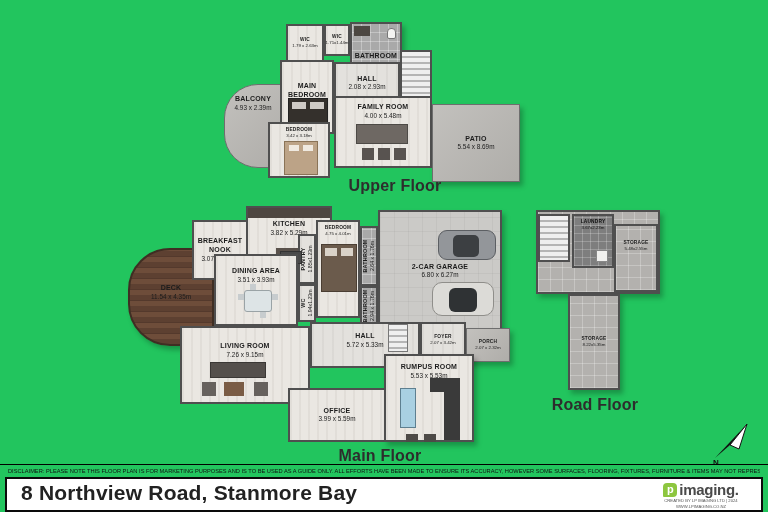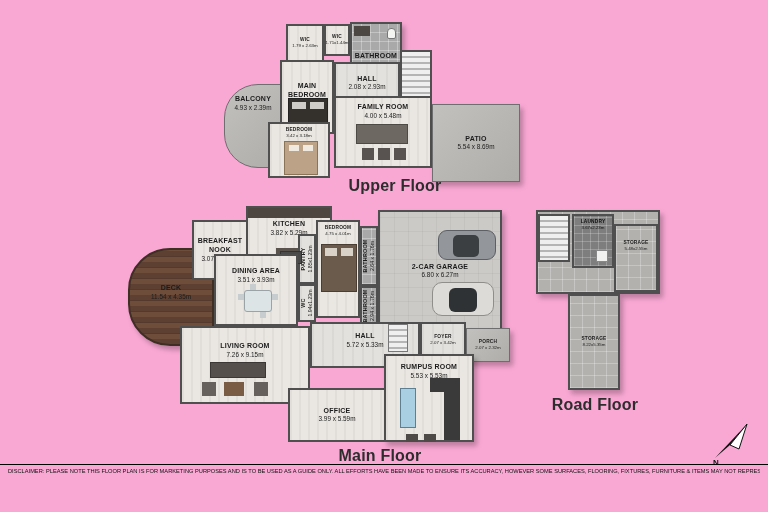--- a/index.html
+++ b/index.html
@@ -1,16 +1,16 @@
 <!DOCTYPE html>
 <html><head>
 <meta charset="utf-8">
 <style>
   html,body{margin:0;padding:0;background:#fff;}
-  #canvas{position:relative;width:768px;height:512px;background:#f9a8d4;overflow:hidden;
+  #canvas{position:relative;width:768px;height:512px;background:#22c55e;overflow:hidden;
           font-family:"Liberation Sans",sans-serif;color:#1c1c1c;}
   .room{position:absolute;border:2px solid #4f4f4f;box-sizing:border-box;}
   .shadow{box-shadow:3px 4px 5px rgba(0,0,0,.25);}
   .light{background:#eae7e2 repeating-linear-gradient(90deg,rgba(120,110,100,.08) 0 2px,transparent 2px 9px);}
   .pale{background:#e3e1dd repeating-linear-gradient(90deg,rgba(110,105,100,.07) 0 2px,transparent 2px 10px);}
   .tile{background:#a9a9a9;background-image:repeating-linear-gradient(0deg,rgba(255,255,255,.30) 0 1px,transparent 1px 9px),repeating-linear-gradient(90deg,rgba(255,255,255,.30) 0 1px,transparent 1px 9px);}
   .tiledark{background:#7e7e7e;background-image:repeating-linear-gradient(0deg,rgba(255,255,255,.22) 0 1px,transparent 1px 8px),repeating-linear-gradient(90deg,rgba(255,255,255,.22) 0 1px,transparent 1px 8px);}
   .stile{background:#b3b1ae;background-image:repeating-linear-gradient(0deg,rgba(255,255,255,.25) 0 1px,transparent 1px 12px),repeating-linear-gradient(90deg,rgba(255,255,255,.25) 0 1px,transparent 1px 12px);}
   .concrete{background:#bab8b4;background-image:linear-gradient(135deg,rgba(255,255,255,.12),rgba(0,0,0,.06));border-color:#6e6e6e;}
   .garagef{background:#cbcac7;background-image:repeating-linear-gradient(0deg,rgba(0,0,0,.04) 0 1px,transparent 1px 14px),repeating-linear-gradient(90deg,rgba(0,0,0,.04) 0 1px,transparent 1px 14px);}
@@ -310,14 +310,25 @@
     <svg width="50" height="50" viewBox="0 0 50 50">
       <polygon points="42,6 10,40 25,27" fill="#111"></polygon>
       <polygon points="42,6 25,27 34,31" fill="#fff" stroke="#111" stroke-width="1"></polygon>
       <text x="8" y="47" font-size="8" font-weight="bold" fill="#111" font-family="Liberation Sans, sans-serif">N</text>
     </svg>
   </div>
 
   <div class="top-rule"></div>
   <div class="disclaimer">DISCLAIMER: PLEASE NOTE THIS FLOOR PLAN IS FOR MARKETING PURPOSES AND IS TO BE USED AS A GUIDE ONLY. ALL EFFORTS HAVE BEEN MADE TO ENSURE ITS ACCURACY, HOWEVER SOME SURFACES, FLOORING, FIXTURES, FURNITURE &amp; ITEMS MAY NOT REPRESENT THE ACTUAL PROPERTY.</div>
 
+  <div class="address-bar">
+    <div class="address">8 Northview Road, Stanmore Bay</div>
+    <div class="logo">
+      <div class="logo-row">
+        <span class="logo-ico" style="background: rgb(141, 198, 63);">p</span>
+        <span class="logo-brand">imaging.</span>
+      </div>
+      <div class="logo-sub">CREATED BY LP IMAGING LTD | 2024</div>
+      <div class="logo-sub">WWW.LPIMAGING.CO.NZ</div>
+    </div>
+  </div>
 
 </div>
 
 </body></html>

